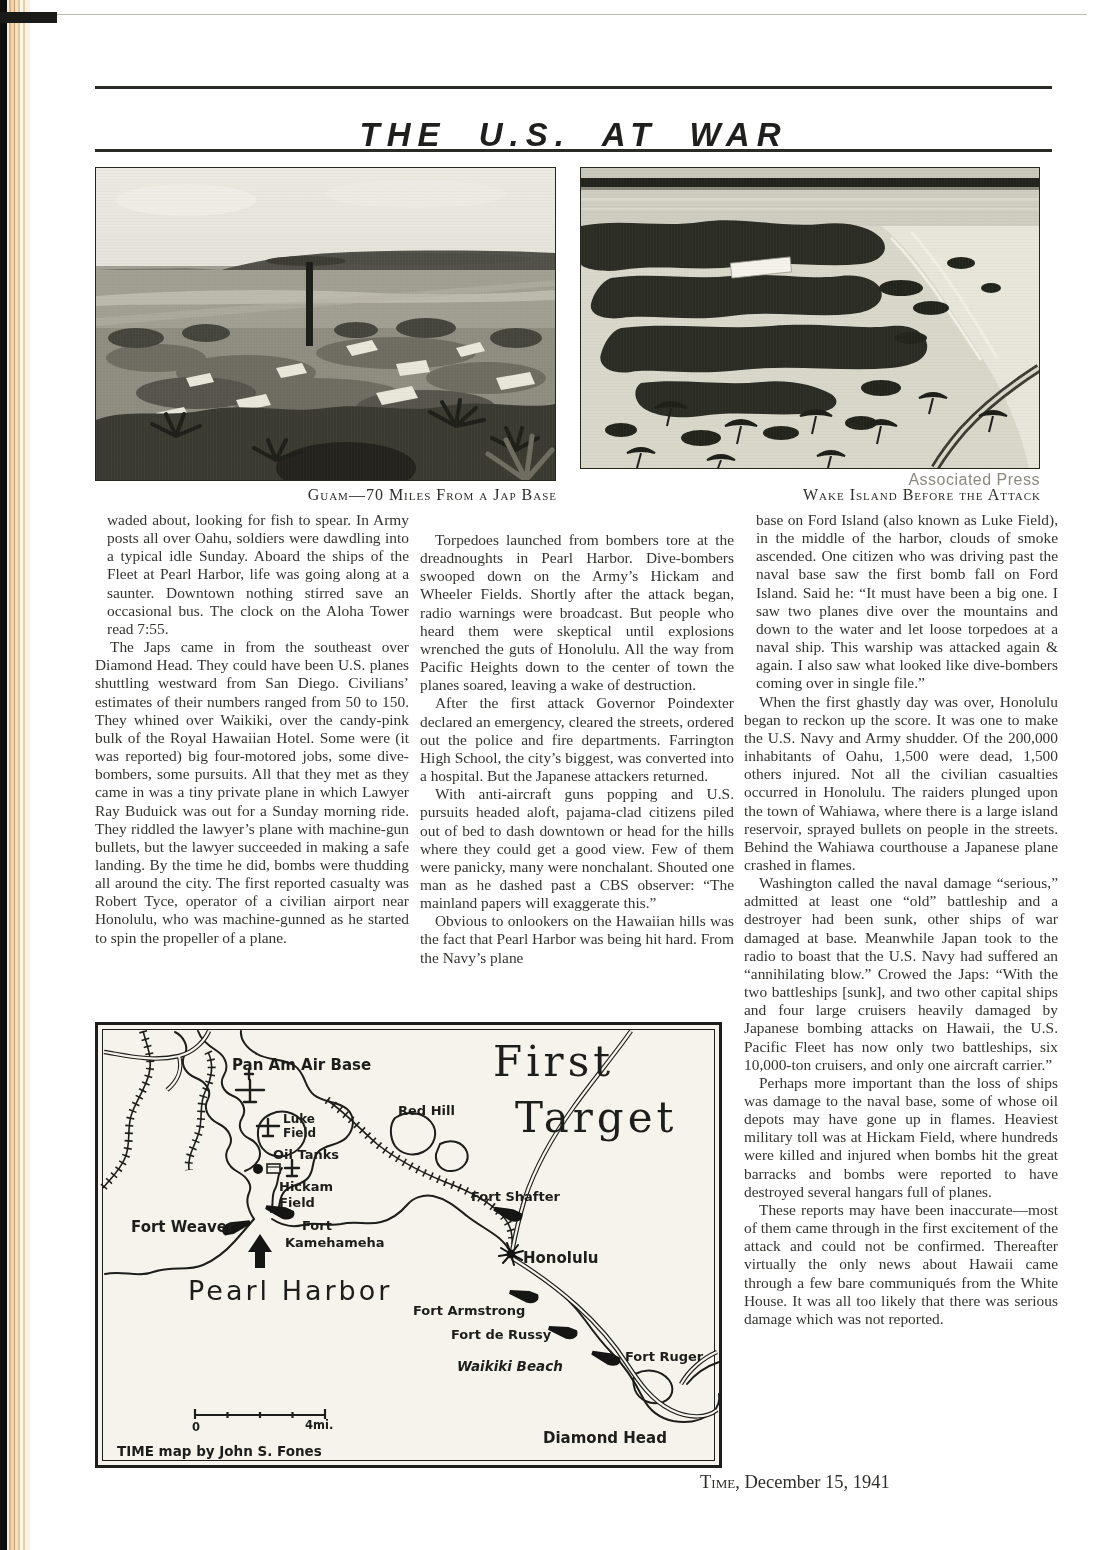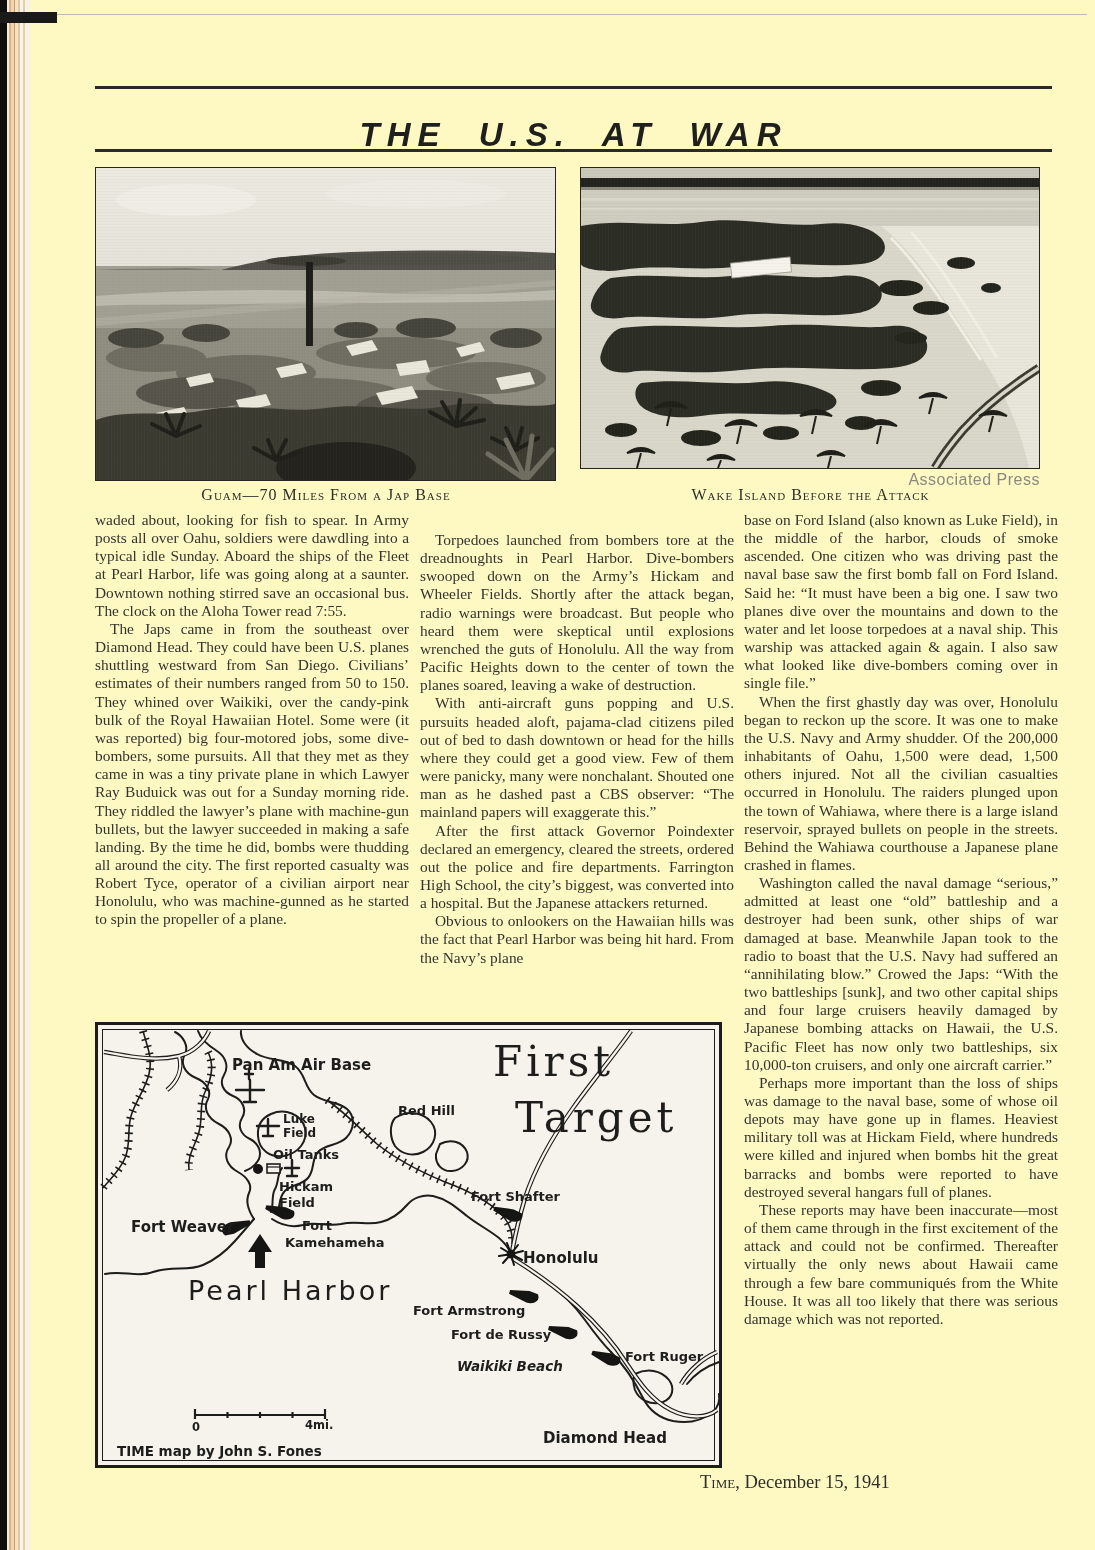--- a/index.html
+++ b/index.html
@@ -1,17 +1,17 @@
 <!DOCTYPE html>
 <html><head>
 <meta charset="utf-8">
 <style>
   html,body{margin:0;padding:0;}
   body{background:#d8d5cc;font-family:"Liberation Serif",serif;}
-  .page{position:relative;width:1095px;height:1550px;background:#fef9c3;overflow:hidden;}
+  .page{position:relative;width:1095px;height:1550px;background:#ffffff;overflow:hidden;}
   
   .spine-black{position:absolute;left:0;top:0;width:7px;height:1550px;background:#0f0f0d;}
   .spine-edges{position:absolute;left:7px;top:0;width:23px;height:1550px;
     background:repeating-linear-gradient(90deg,#f6ecd9 0 2px,#dcb384 2px 4px,#efd6b1 4px 7px,#c99b6d 7px 8px,#f3e4c8 8px 11px,#e6c79d 11px 13px,#fbf6ec 13px 16px,#e8cda6 16px 18px,#f8f2e6 18px 23px);}
   .top-corner-bar{position:absolute;left:0;top:12px;width:57px;height:11px;background:#1a1a18;}
   .top-hairline{position:absolute;left:57px;top:14px;width:1030px;height:1px;background:#bdbab0;}
   
   .rule{position:absolute;left:95px;width:957px;height:3px;background:#2a2a27;}
   .rule-top{top:86px;}
   .rule-bottom{top:149px;}
@@ -20,29 +20,29 @@
     font-size:33px;letter-spacing:7px;word-spacing:16px;color:#1f1f1d;}
   
   .photo{position:absolute;border:1px solid #26261f;line-height:0;}
   .photo::after{content:"";position:absolute;inset:0;pointer-events:none;opacity:.5;
     background:repeating-linear-gradient(0deg,rgba(0,0,0,.035) 0 1px,transparent 1px 3px),
                repeating-linear-gradient(90deg,rgba(255,255,255,.05) 0 1px,transparent 1px 3px);}
   .photo-left{left:95px;top:167px;}
   .photo-right{left:580px;top:167px;}
   .ap-credit{position:absolute;left:840px;top:471px;width:200px;text-align:right;
     font-family:"Liberation Sans",sans-serif;font-size:16px;color:#8b897f;letter-spacing:.5px;}
-  .caption{position:absolute;top:486px;text-align:center;font-family:"Liberation Serif",serif;
+  .caption{position:absolute;top:486px;text-align:right;font-family:"Liberation Serif",serif;
     font-variant:small-caps;font-size:16px;letter-spacing:1px;color:#2e2e2a;}
   .caption-left{left:95px;width:462px;}
   .caption-right{left:580px;width:461px;}
   
   .col{position:absolute;top:511px;width:314px;text-align:justify;overflow:hidden;
     font-family:"Liberation Serif",serif;font-size:15.4px;line-height:18.15px;color:#33332f;}
   .col p{margin:0;text-indent:15px;}
-  .col p.noindent{text-indent:0;}
+  .col p.noindent{text-indent:0;margin-left:12px;}
   .col-1{left:95px;height:507px;}
   .col-2{left:420px;height:507px;margin-top:20px;}
   .col-3{left:744px;height:952px;}
   
   .map{position:absolute;left:95px;top:1022px;width:627px;height:446px;line-height:0;}
   .map svg text{fill:#1d1d1b;}
   .ml{font-family:"DejaVu Sans",sans-serif;font-weight:bold;font-size:13px;}
   .ml-sm{font-family:"DejaVu Sans",sans-serif;font-weight:bold;font-size:12px;}
   .ml-lg{font-family:"DejaVu Sans",sans-serif;font-weight:bold;font-size:15px;}
   .mi{font-family:"DejaVu Sans",sans-serif;font-weight:bold;font-style:italic;font-size:13.5px;}
@@ -191,22 +191,22 @@
   <div class="ap-credit">Associated Press</div>
   <figcaption class="caption caption-left">Guam—70 Miles From a Jap Base</figcaption>
   <figcaption class="caption caption-right">Wake Island Before the Attack</figcaption>
 
   <div class="col col-1">
     <p class="noindent">waded about, looking for fish to spear. In Army posts all over Oahu, soldiers were dawdling into a typical idle Sunday. Aboard the ships of the Fleet at Pearl Harbor, life was going along at a saunter. Downtown nothing stirred save an occasional bus. The clock on the Aloha Tower read 7:55.</p>
     <p>The Japs came in from the southeast over Diamond Head. They could have been U.S. planes shuttling westward from San Diego. Civilians’ estimates of their numbers ranged from 50 to 150. They whined over Waikiki, over the candy-pink bulk of the Royal Hawaiian Hotel. Some were (it was reported) big four-motored jobs, some dive-bombers, some pursuits. All that they met as they came in was a tiny private plane in which Lawyer Ray Buduick was out for a Sunday morning ride. They riddled the lawyer’s plane with machine-gun bullets, but the lawyer succeeded in making a safe landing. By the time he did, bombs were thudding all around the city. The first reported casualty was Robert Tyce, operator of a civilian airport near Honolulu, who was machine-gunned as he started to spin the propeller of a plane.</p>
   </div>
   <div class="col col-2">
     <p>Torpedoes launched from bombers tore at the dreadnoughts in Pearl Harbor. Dive-bombers swooped down on the Army’s Hickam and Wheeler Fields. Shortly after the attack began, radio warnings were broadcast. But people who heard them were skeptical until explosions wrenched the guts of Honolulu. All the way from Pacific Heights down to the center of town the planes soared, leaving a wake of destruction.</p>
+    <p>After the first attack Governor Poindexter declared an emergency, cleared the streets, ordered out the police and fire departments. Farrington High School, the city’s biggest, was converted into a hospital. But the Japanese attackers returned.</p>
     <p>With anti-aircraft guns popping and U.S. pursuits headed aloft, pajama-clad citizens piled out of bed to dash downtown or head for the hills where they could get a good view. Few of them were panicky, many were nonchalant. Shouted one man as he dashed past a CBS observer: “The mainland papers will exaggerate this.”</p>
-    <p>After the first attack Governor Poindexter declared an emergency, cleared the streets, ordered out the police and fire departments. Farrington High School, the city’s biggest, was converted into a hospital. But the Japanese attackers returned.</p>
     <p>Obvious to onlookers on the Hawaiian hills was the fact that Pearl Harbor was being hit hard. From the Navy’s plane</p>
   </div>
   <div class="col col-3">
     <p class="noindent">base on Ford Island (also known as Luke Field), in the middle of the harbor, clouds of smoke ascended. One citizen who was driving past the naval base saw the first bomb fall on Ford Island. Said he: “It must have been a big one. I saw two planes dive over the mountains and down to the water and let loose torpedoes at a naval ship. This warship was attacked again &amp; again. I also saw what looked like dive-bombers coming over in single file.”</p>
     <p>When the first ghastly day was over, Honolulu began to reckon up the score. It was one to make the U.S. Navy and Army shudder. Of the 200,000 inhabitants of Oahu, 1,500 were dead, 1,500 others injured. Not all the civilian casualties occurred in Honolulu. The raiders plunged upon the town of Wahiawa, where there is a large island reservoir, sprayed bullets on people in the streets. Behind the Wahiawa courthouse a Japanese plane crashed in flames.</p>
     <p>Washington called the naval damage “serious,” admitted at least one “old” battleship and a destroyer had been sunk, other ships of war damaged at base. Meanwhile Japan took to the radio to boast that the U.S. Navy had suffered an “annihilating blow.” Crowed the Japs: “With the two battleships [sunk], and two other capital ships and four large cruisers heavily damaged by Japanese bombing attacks on Hawaii, the U.S. Pacific Fleet has now only two battleships, six 10,000-ton cruisers, and only one aircraft carrier.”</p>
     <p>Perhaps more important than the loss of ships was damage to the naval base, some of whose oil depots may have gone up in flames. Heaviest military toll was at Hickam Field, where hundreds were killed and injured when bombs hit the great barracks and bombs were reported to have destroyed several hangars full of planes.</p>
     <p>These reports may have been inaccurate—most of them came through in the first excitement of the attack and could not be confirmed. Thereafter virtually the only news about Hawaii came through a few bare communiqués from the White House. It was all too likely that there was serious damage which was not reported.</p>
   </div>
 

